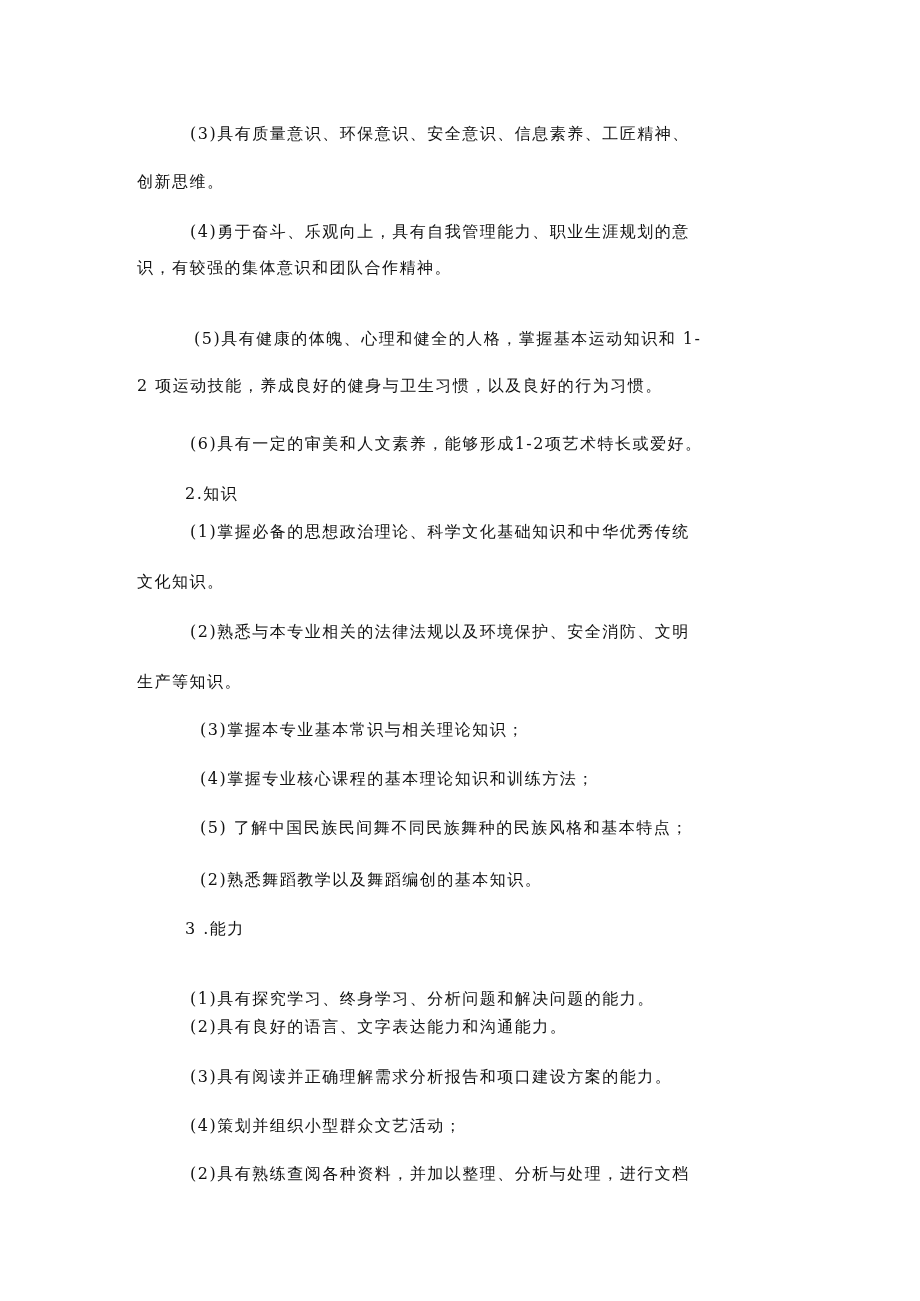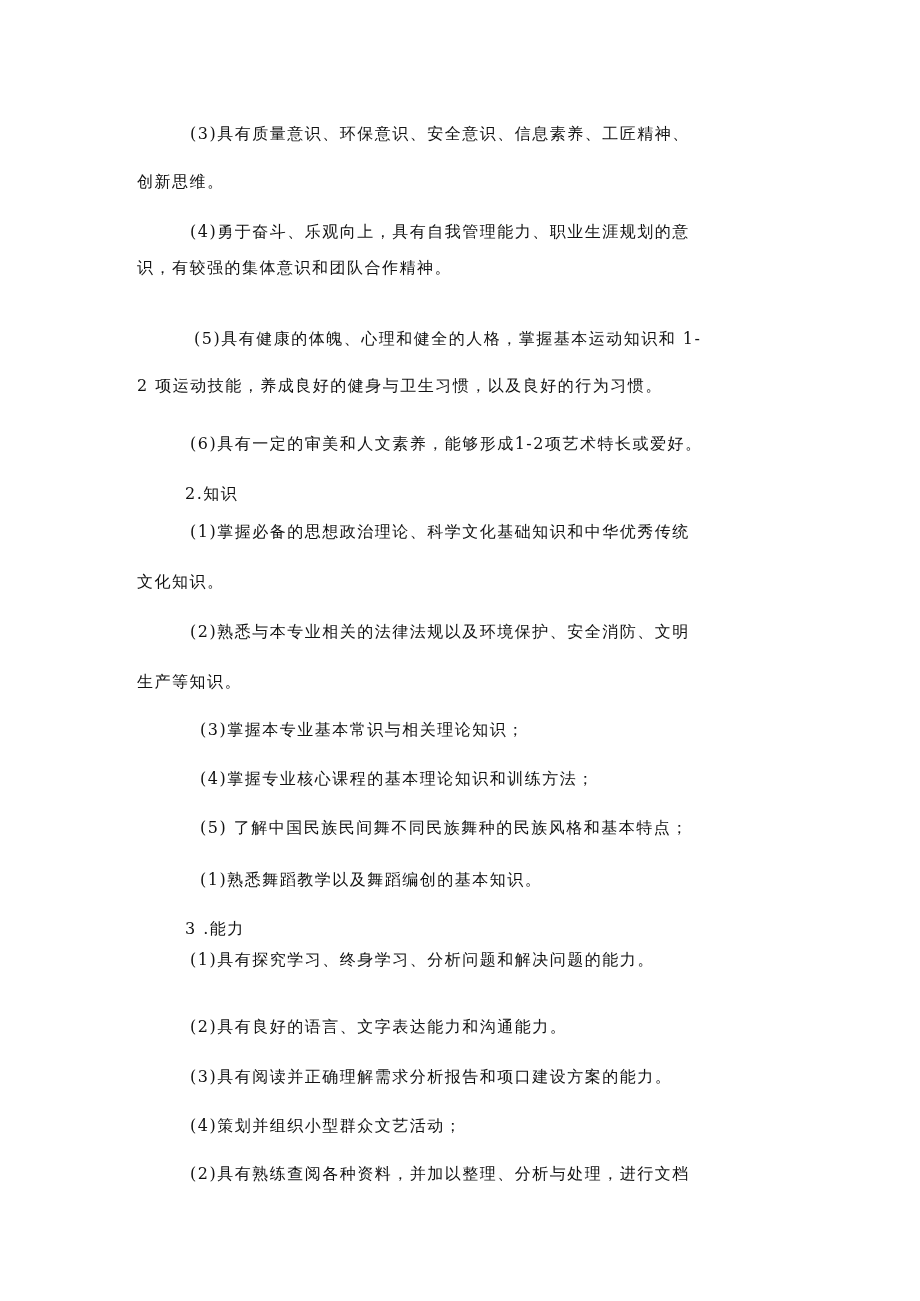--- a/index.html
+++ b/index.html
@@ -19,20 +19,20 @@
     <div class="line" style="left: 137px; top: 372px;">2 项运动技能，养成良好的健身与卫生习惯，以及良好的行为习惯。</div>
     <div class="line" style="left: 190px; top: 430px;">(6)具有一定的审美和人文素养，能够形成1-2项艺术特长或爱好。</div>
     <div class="line" style="left: 185px; top: 480px;">2.知识</div>
     <div class="line" style="left: 190px; top: 518px;">(1)掌握必备的思想政治理论、科学文化基础知识和中华优秀传统</div>
     <div class="line" style="left: 137px; top: 568px;">文化知识。</div>
     <div class="line" style="left: 190px; top: 618px;">(2)熟悉与本专业相关的法律法规以及环境保护、安全消防、文明</div>
     <div class="line" style="left: 137px; top: 668px;">生产等知识。</div>
     <div class="line" style="left: 200px; top: 716px;">(3)掌握本专业基本常识与相关理论知识；</div>
     <div class="line" style="left: 200px; top: 765px;">(4)掌握专业核心课程的基本理论知识和训练方法；</div>
     <div class="line" style="left: 200px; top: 814px;">(5)  了解中国民族民间舞不同民族舞种的民族风格和基本特点；</div>
-    <div class="line" style="left: 200px; top: 866px;">(1)熟悉舞蹈教学以及舞蹈编创的基本知识。</div>
+    <div class="line" style="left: 200px; top: 866px;">(2)熟悉舞蹈教学以及舞蹈编创的基本知识。</div>
     <div class="line" style="left: 185px; top: 915px;">3 .能力</div>
-    <div class="line" style="left: 190px; top: 946px;">(1)具有探究学习、终身学习、分析问题和解决问题的能力。</div>
+    <div class="line" style="left: 190px; top: 985px;">(1)具有探究学习、终身学习、分析问题和解决问题的能力。</div>
     <div class="line" style="left: 190px; top: 1013px;">(2)具有良好的语言、文字表达能力和沟通能力。</div>
     <div class="line" style="left: 190px; top: 1063px;">(3)具有阅读并正确理解需求分析报告和项口建设方案的能力。</div>
     <div class="line" style="left: 190px; top: 1112px;">(4)策划并组织小型群众文艺活动；</div>
     <div class="line" style="left: 190px; top: 1160px;">(2)具有熟练查阅各种资料，并加以整理、分析与处理，进行文档</div>
   </div>
 
 </body></html>

